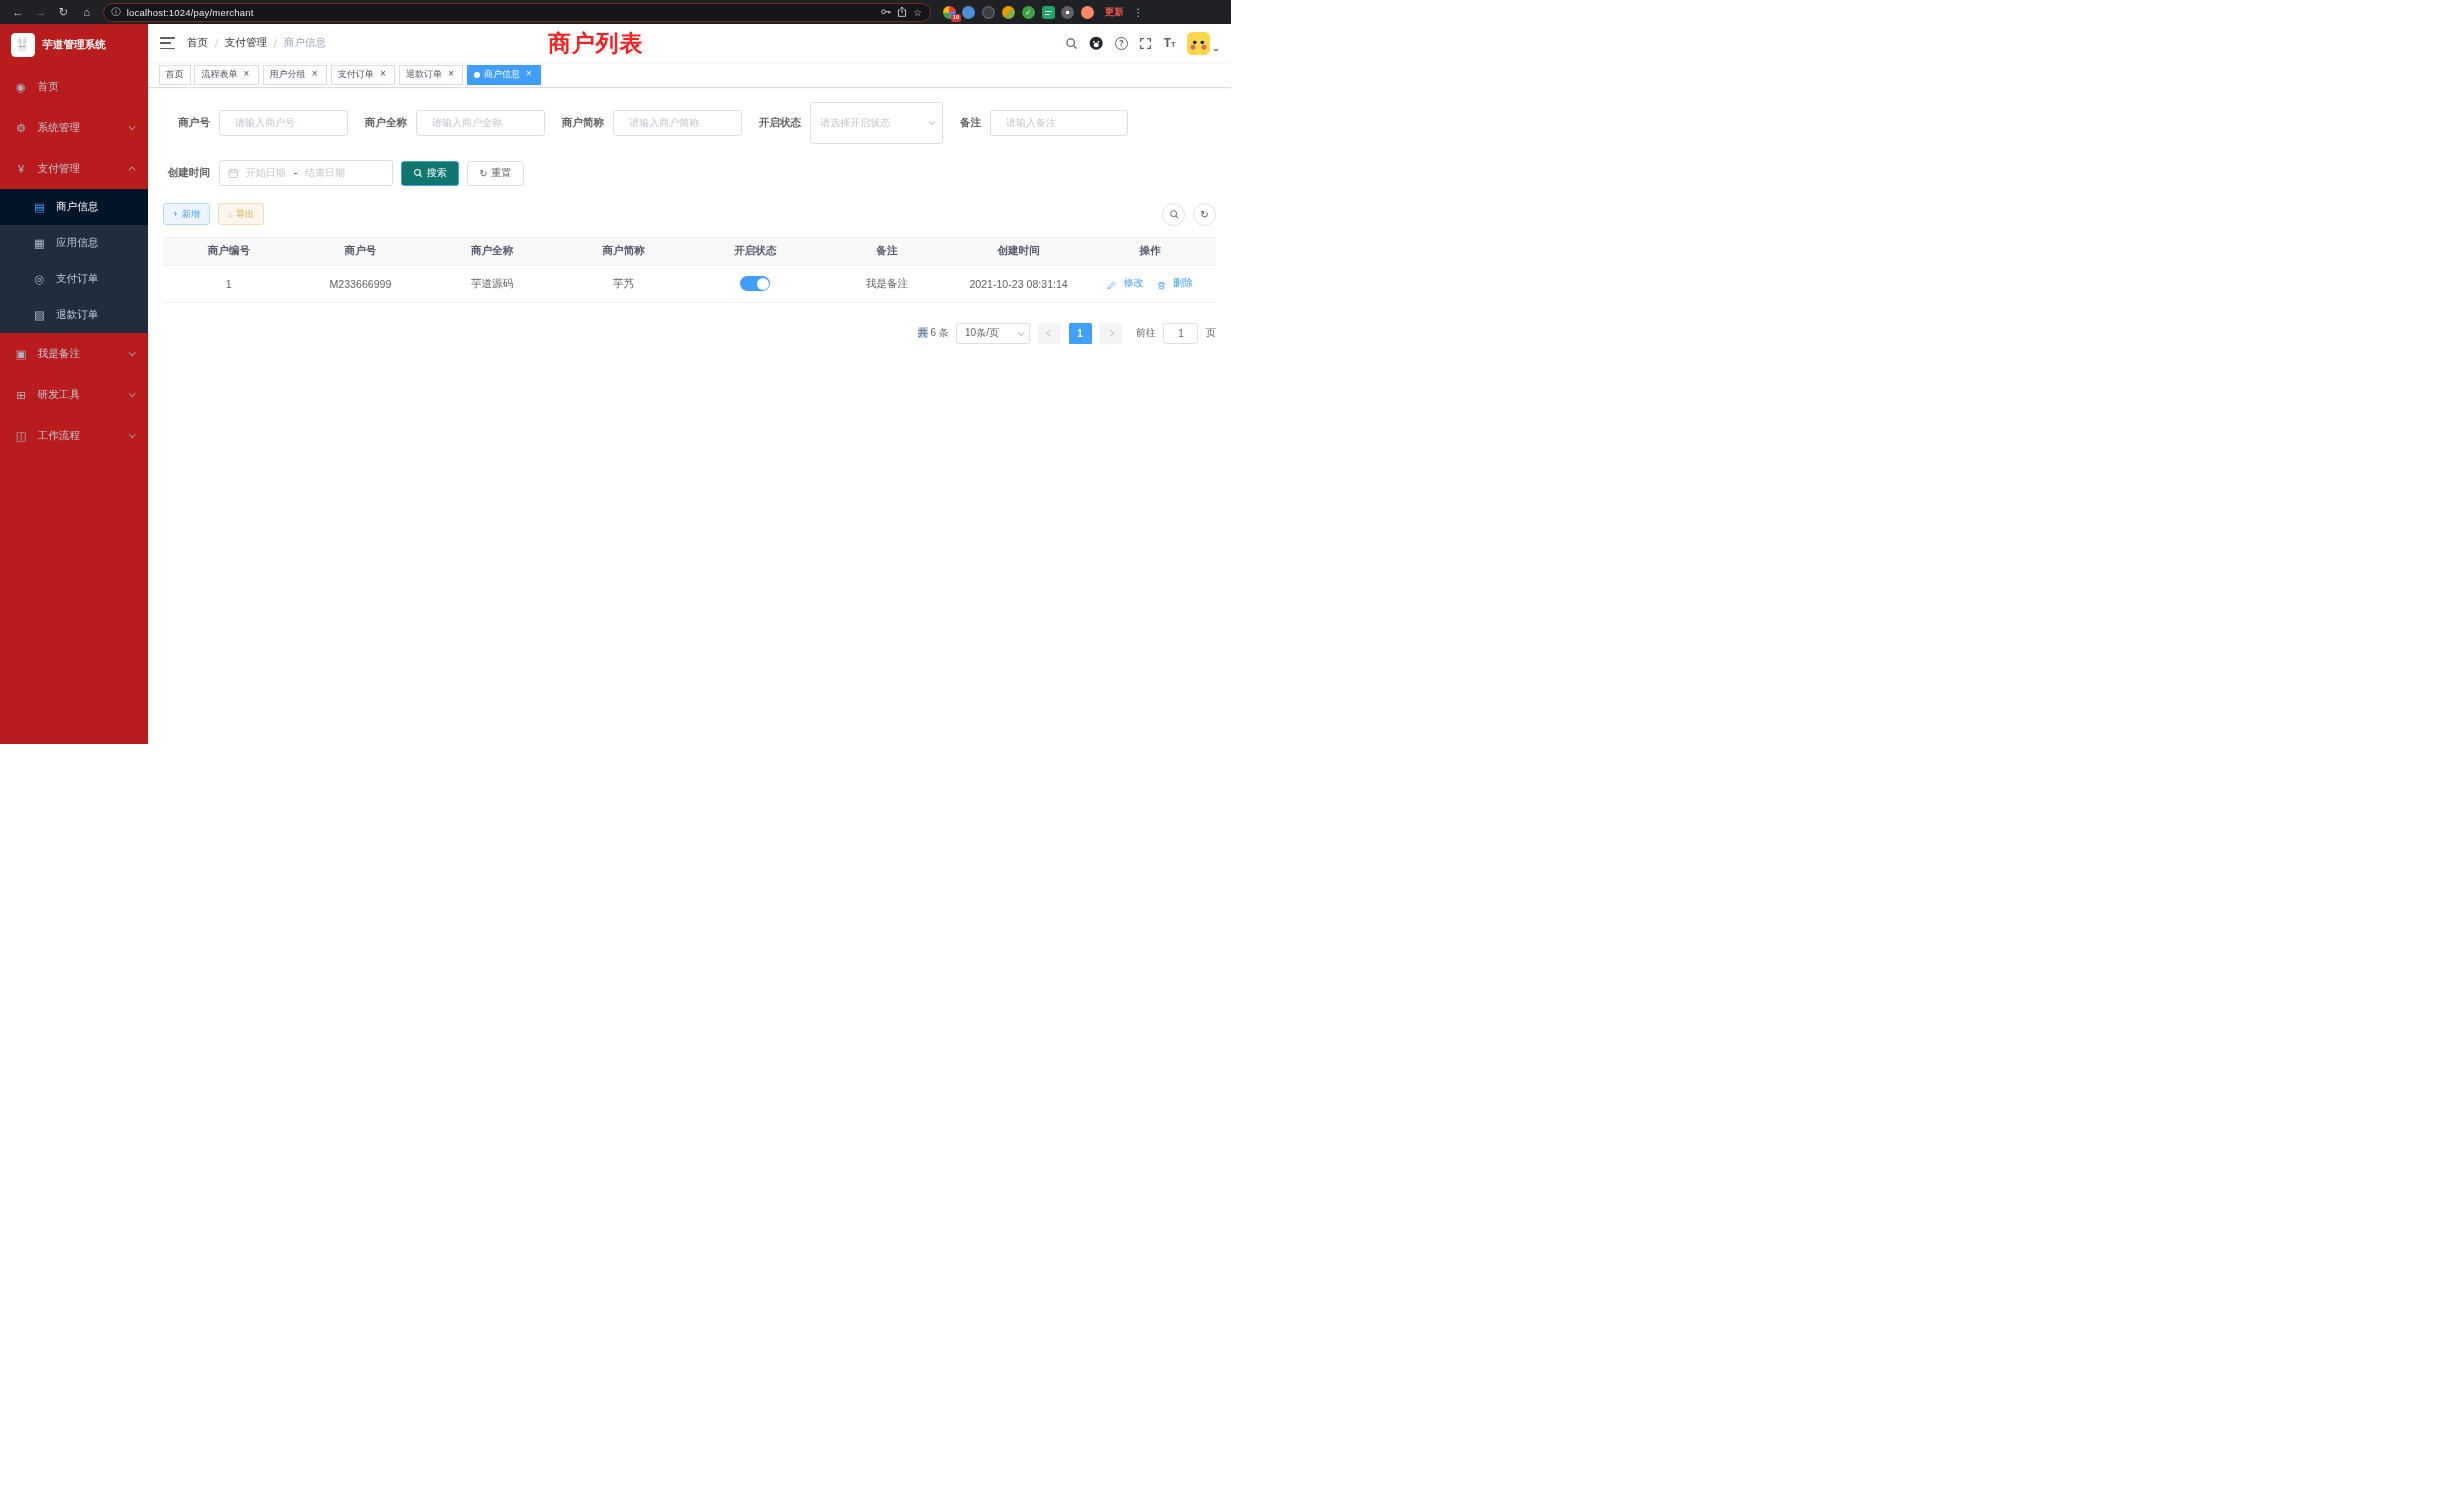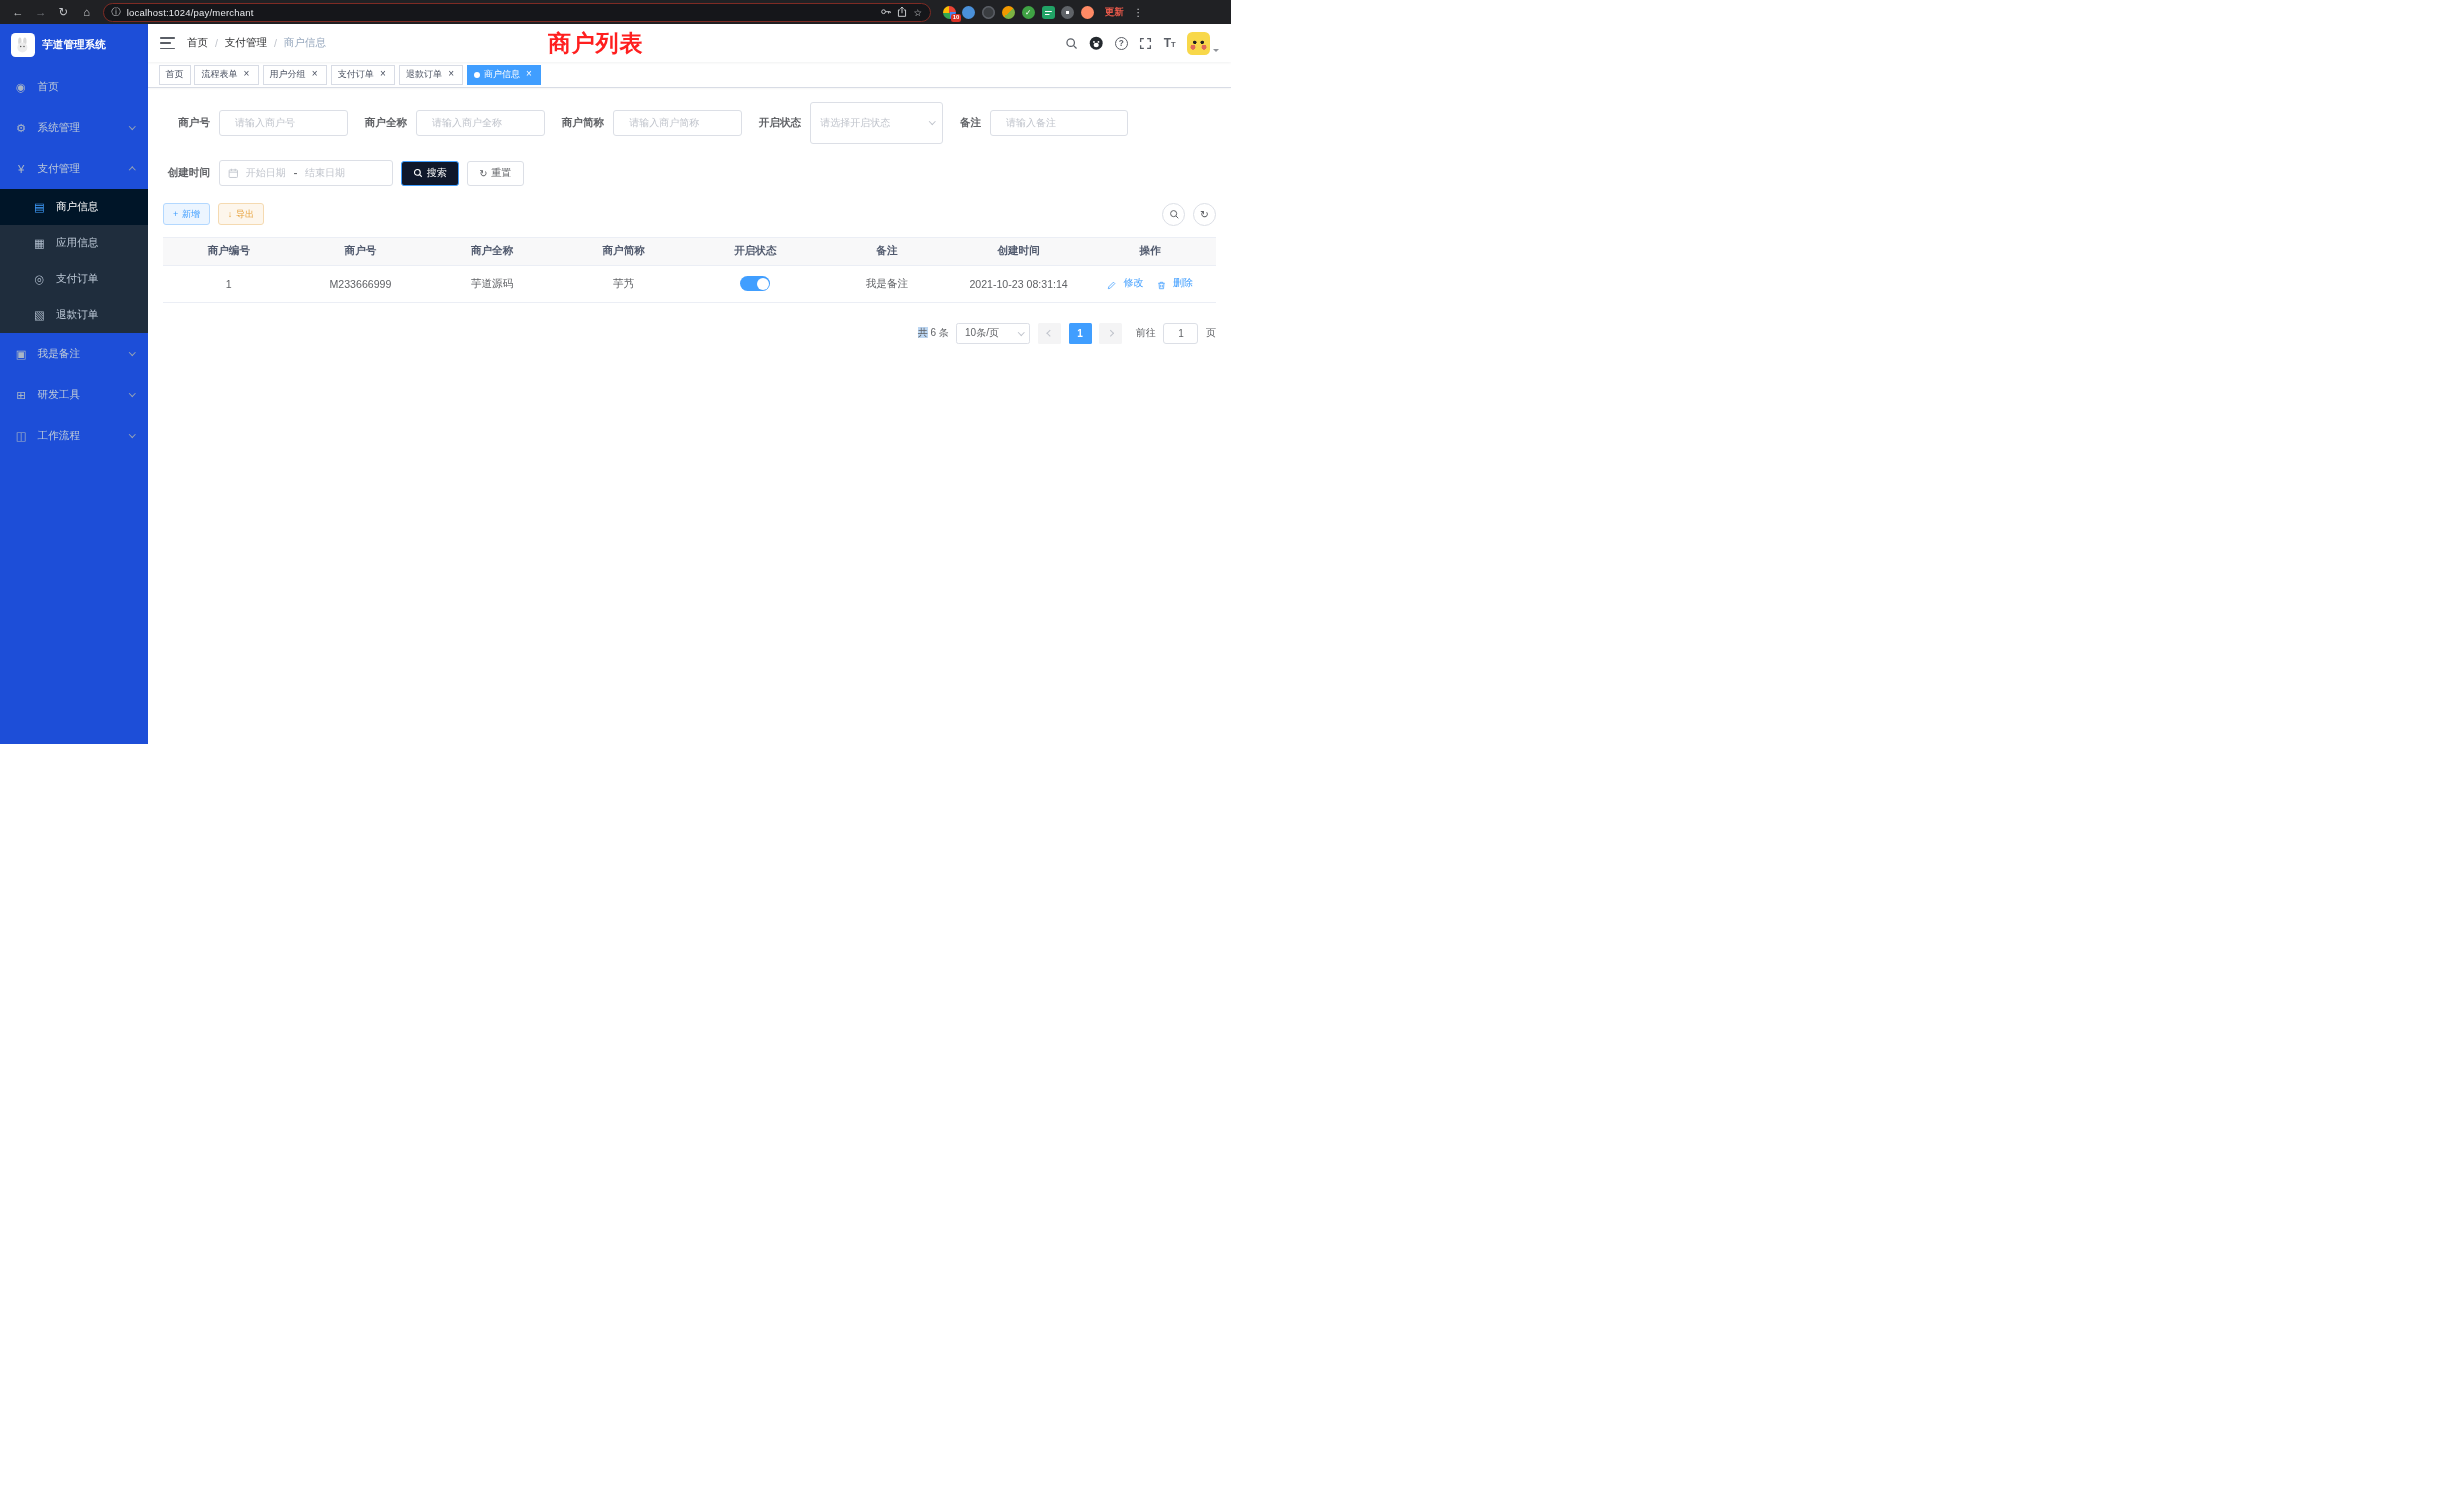--- a/index.html
+++ b/index.html
@@ -22,21 +22,21 @@
   .ext.e4{background:linear-gradient(135deg,#f29900 50%,#7cb342 50%)}
   .ext.e5{background:#3fa344;color:#fff;font-size:7.6px;display:flex;align-items:center;justify-content:center}
   .ext.e6{background:#21a366;border-radius:3px;box-shadow:inset 0 -2.3px 0 rgba(255,255,255,.0);background-image:linear-gradient(#fff 0 0),linear-gradient(#fff 0 0);background-size:6.8px 1.1px,4.5px 1.1px;background-position:3px 5.3px,3px 8px;background-repeat:no-repeat}
   .ext.e7{background:radial-gradient(circle at 50% 50%,#fff 1.5px,#5f6368 1.9px)}
   .ext.e8{background:#ff8a65}
   .update{color:#e8594a;font-size:9.5px;font-weight:700;margin:0 6px 0 7.6px;cursor:pointer;white-space:nowrap}
   .menu3{color:#c9cbce;font-size:10.6px;cursor:pointer}
 
   
   .app{display:flex;height:calc(100% - 24px)}
-  .sidebar{width:148px;background:#1d4ed8;color:#bfcbd9;flex-shrink:0;overflow:hidden}
+  .sidebar{width:148px;background:#b91c1c;color:#bfcbd9;flex-shrink:0;overflow:hidden}
   .logo{height:42px;display:flex;align-items:center;gap:7.6px;padding:0 10.6px}
   .logo-img{width:24px;height:24px;background:#fff;border-radius:4.5px;display:flex;align-items:center;justify-content:center;flex-shrink:0}
   .logo-title{color:#fff;font-size:10.6px;font-weight:700;white-space:nowrap}
   .mi{height:41px;display:flex;align-items:center;padding:0 13.6px;font-size:10.6px;cursor:pointer;white-space:nowrap}
   .mi-icon{width:15px;margin-right:9px;font-size:11.4px;color:#a9b6c6;text-align:center;flex-shrink:0}
   .chev{width:4.5px;height:4.5px;border-right:1.1px solid #97a4b4;border-bottom:1.1px solid #97a4b4;transform:rotate(45deg);margin-left:auto;margin-top:-2.3px}
   .chev.up{transform:rotate(-135deg);margin-top:3px}
   .submenu{background:#1f2d3d}
   .smi{height:36px;display:flex;align-items:center;padding:0 13.6px 0 32px;font-size:10.6px;cursor:pointer;white-space:nowrap;color:#bfcbd9}
   .smi.active{background:#001528;color:#fff}
@@ -82,21 +82,21 @@
   .flabel{font-size:10.6px;color:#606266;font-weight:700;margin-right:9px;white-space:nowrap}
   .flabel.w{min-width:47px;text-align:right}
   .inp{height:26px;border:0.8px solid #dcdfe6;border-radius:3px;padding:0 15px;font-size:10px;color:#606266;width:129px;background:#fff;outline:none;font-family:inherit}
   .inp::placeholder{color:#c0c4cc}
   .selbox{width:133px;height:42px;border:0.8px solid #dcdfe6;border-radius:3px;display:flex;align-items:center;justify-content:space-between;padding:0 7.6px 0 9px;cursor:pointer;background:#fff}
   .ph{color:#c0c4cc;font-size:10px;white-space:nowrap}
   .sel-caret{width:4.5px;height:4.5px;border-right:1.1px solid #c0c4cc;border-bottom:1.1px solid #c0c4cc;transform:rotate(45deg);margin-top:-2.3px}
   .daterange{width:174px;height:26px;border:0.8px solid #dcdfe6;border-radius:3px;display:flex;align-items:center;padding:0 7.6px;gap:7.6px;background:#fff;cursor:text}
   .cal-ic{color:#c0c4cc;display:flex;align-items:center}
   .btn{height:25px;padding:0 11.4px;border-radius:3px;font-size:10px;display:inline-flex;align-items:center;gap:3.8px;border:0.8px solid #dcdfe6;background:#fff;color:#606266;cursor:pointer;font-family:inherit;white-space:nowrap}
-  .btn.primary{background:#0f172a;border-color:#409EFF;color:#fff}
+  .btn.primary{background:#0f766e;border-color:#409EFF;color:#fff}
   .btn.sm{height:22px;padding:0 9px;font-size:9px}
   .btn.plain-primary{background:#ecf5ff;border-color:#b3d8ff;color:#409EFF}
   .btn.plain-warn{background:#fdf6ec;border-color:#f5dab1;color:#e6a23c}
   .mr10{margin-right:7.6px}
   .toolrow{display:flex;align-items:center;margin-bottom:10.6px}
   .circles{margin-left:auto;display:flex;gap:7.6px}
   .circle-btn{width:23px;height:23px;border:0.8px solid #dcdfe6;border-radius:50%;background:#fff;display:flex;align-items:center;justify-content:center;color:#606266;cursor:pointer;font-size:10.6px}
 
   
   table{width:100%;border-collapse:collapse;table-layout:fixed}

